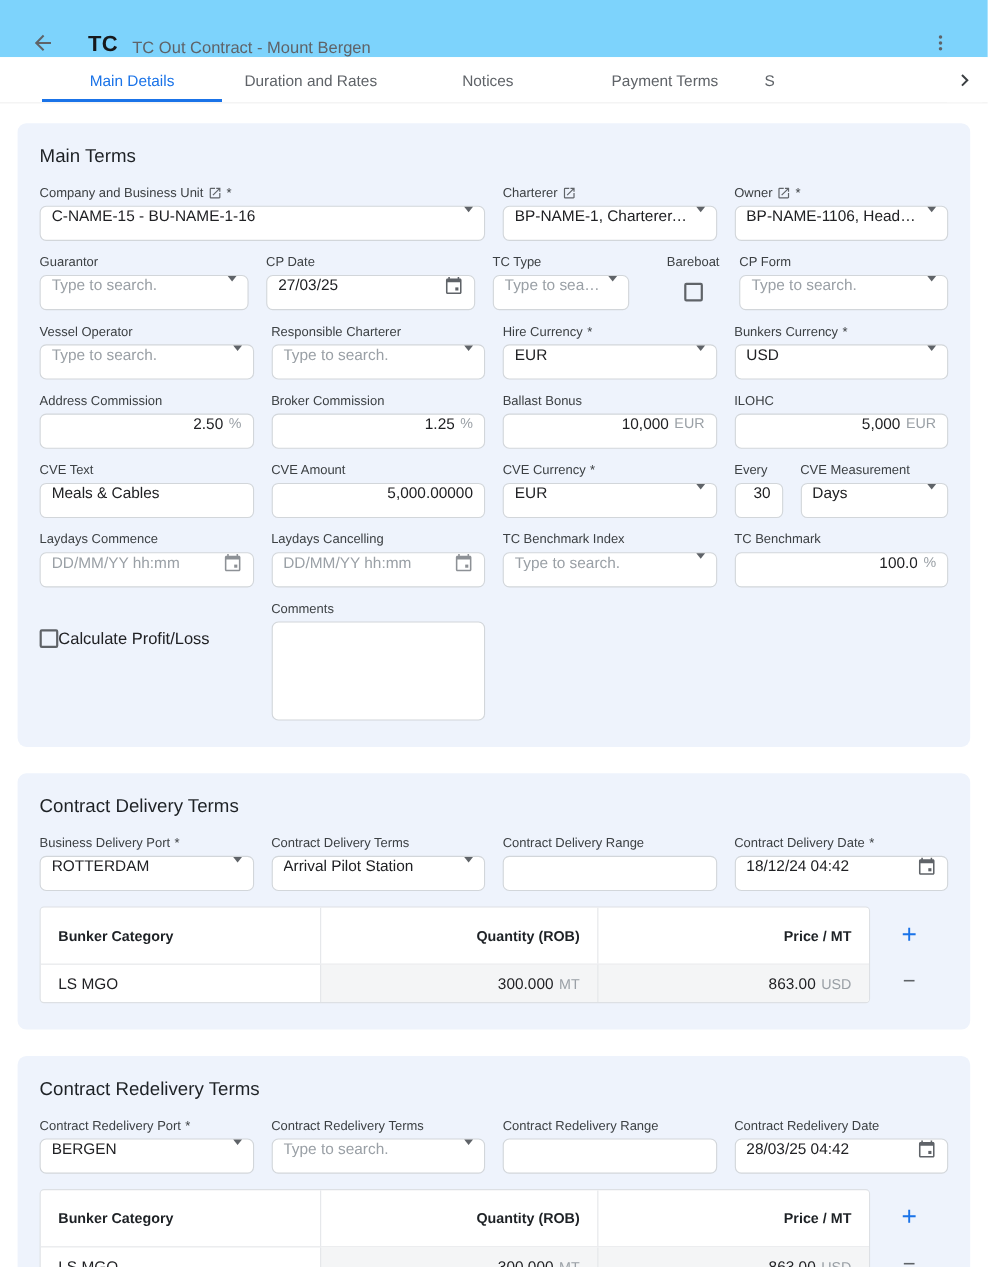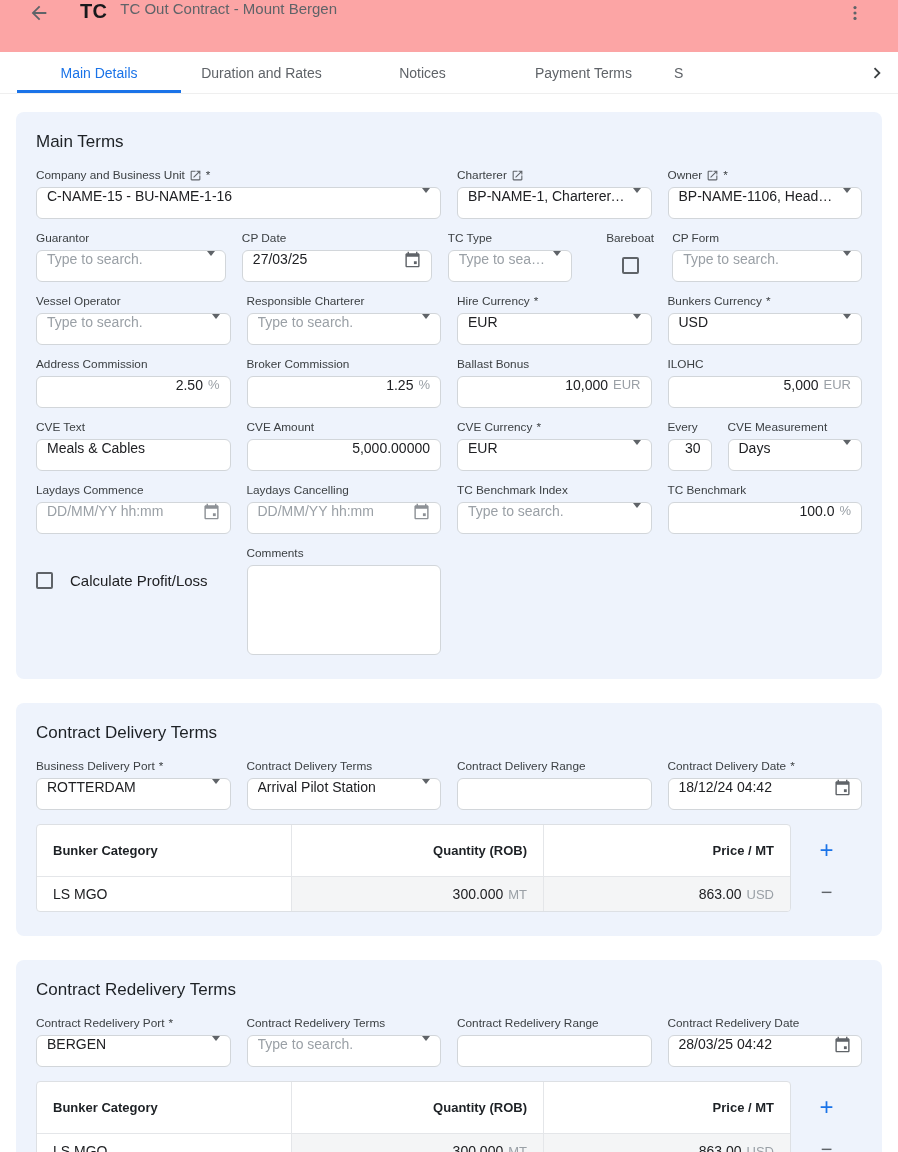--- a/index.html
+++ b/index.html
@@ -1,23 +1,23 @@
 <!DOCTYPE html>
 <html><head>
 <meta charset="utf-8">
 <style>
   *{box-sizing:border-box;margin:0;padding:0}
   body{width:898px;margin:0 auto;background:#fff;font-family:"Liberation Sans",sans-serif;color:#202124;-webkit-font-smoothing:antialiased}
   
-  .topbar{height:52px;display:flex;align-items:flex-start;padding:0 30px 0 26px;background:#fca5a5}
+  .topbar{height:52px;display:flex;align-items:flex-end;padding:0 30px 0 26px;background:#7dd3fc}
   .back-btn{width:26px;height:26px;display:flex;align-items:center;justify-content:center;cursor:pointer}
   .logo{font-size:20px;font-weight:700;letter-spacing:.3px;color:#17191c;margin-left:28px}
   .page-title{margin-left:13px;font-size:15px;color:#5f6368}
   .kebab-btn{margin-left:auto;width:26px;height:26px;display:flex;align-items:center;justify-content:center;cursor:pointer}
-  .tabbar{position:relative;display:flex;height:42px;padding-left:17px;border-bottom:1px solid #efefef;background:#fff}
+  .tabbar{position:relative;display:flex;height:42px;padding-left:38px;border-bottom:1px solid #efefef;background:#fff}
   .tab{width:161px;display:flex;align-items:center;justify-content:center;font-size:14px;color:#5f6368;cursor:pointer;white-space:nowrap}
   .tab.first{width:164px}
   .tab.active{color:#1a73e8;box-shadow:inset 0 -3px 0 #1a73e8}
   .tab.partial{width:50px;justify-content:flex-start;padding-left:10px;overflow:hidden}
   .tabs-next{position:absolute;right:5px;top:0;height:100%;width:32px;display:flex;align-items:center;justify-content:center;background:#fff;cursor:pointer}
   
   .content{padding-top:18px}
   .card{margin:0 16px 24px;background:#eef3fc;border-radius:8px;padding:20px 20px 24px}
   .card-title{font-size:17px;font-weight:400;color:#1d2125;margin-bottom:16px}
   .frow{display:grid;grid-template-columns:repeat(4,1fr);column-gap:16px;margin-bottom:12px}
@@ -36,21 +36,21 @@
   .cal-icon{margin-left:8px;flex:none;display:flex;cursor:pointer}
   .ext-icon{display:flex;flex:none}
   .duo{display:flex;gap:32px}
   .duo .field{flex:1}
   .bareboat-field{width:52px;flex:none !important;display:flex;flex-direction:column;align-items:center}
   .checkbox{width:17px;height:17px;border:2px solid #5f6368;border-radius:2px;background:transparent;cursor:pointer;flex:none}
   .bareboat-field .checkbox{margin-top:7px}
   .quad{display:flex;gap:16px}
   .quad .small{width:44px;flex:none}
   .quad .rest{flex:1;min-width:0}
-  .pl-row{display:flex;align-items:center;gap:17px;margin-top:26px}
+  .pl-row{display:flex;align-items:center;gap:0;margin-top:26px}
   .pl-label{font-size:15px;color:#202124;cursor:default}
   .textarea{height:90px;background:#fff;border:1px solid #d2d6da;border-radius:6px;cursor:text;padding:8px 10px;font-size:14px}
   
   .bunker-wrap{display:flex;margin-top:14px}
   .btable{width:755px;background:#fff;border:1px solid #dde0e4;border-radius:4px;overflow:hidden}
   .brow{display:flex}
   .bcell{display:flex;align-items:center;padding:0 16px;min-width:0}
   .bhead .bcell{height:51px;font-weight:700;font-size:13px;color:#1d2125}
   .bdata{border-top:1px solid #e4e6e9}
   .bdata .bcell{height:34px;font-size:14px}

